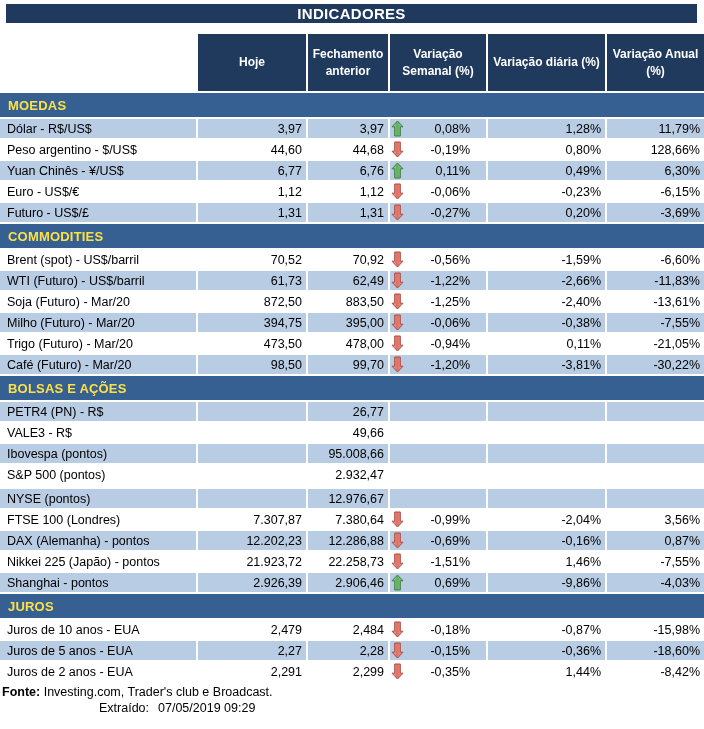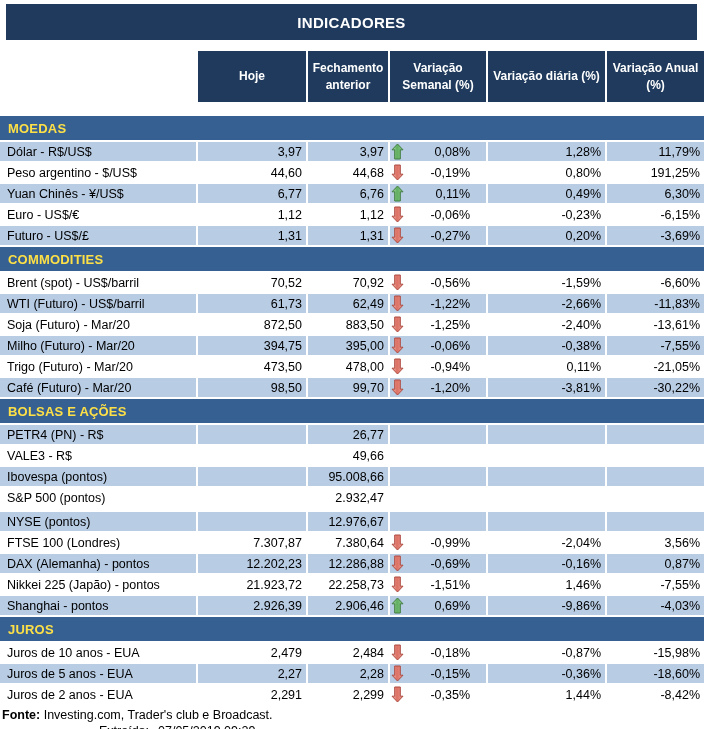--- a/index.html
+++ b/index.html
@@ -7,39 +7,39 @@
     width: 704px; height: 729px;
     background: #ffffff;
     font-family: "Liberation Sans", sans-serif;
     color: #000000;
     overflow: hidden;
   }
   .defs-svg { position: absolute; width: 0; height: 0; }
 
   .title-bar {
     margin: 4px 7px 0 6px;
-    height: 36px;
+    height: 19px;
     background: #1F3A5C;
     color: #ffffff;
     font-weight: bold;
     font-size: 15px;
     letter-spacing: 0.3px;
     display: flex; align-items: center; justify-content: center;
   }
 
   .grid-cols {
     display: grid;
     grid-template-columns: 196px 108px 80px 96px 117px 97px;
     column-gap: 2px;
   }
 
   .header-grid {
     margin-top: 11px;
-    height: 51px;
-    margin-bottom: 14px;
+    height: 57px;
+    margin-bottom: 2px;
   }
   .header-cell {
     background: #1F3A5C;
     color: #ffffff;
     font-weight: bold;
     font-size: 12px;
     line-height: 1.35;
     text-align: center;
     display: flex; align-items: center; justify-content: center;
     padding: 0 3px;
@@ -146,21 +146,21 @@
     <div class="cell var">
       <span class="arrow-slot">
 
         <svg width="13" height="17" viewBox="0 0 13 17">
           <path d="M6.5 16 L12 10.2 H9.3 V1 H3.7 V10.2 H1 Z" fill="url(#gradDown)" stroke="#AD4A40" stroke-width="1"></path>
         </svg>
       </span>
       <span>-0,19%</span>
     </div>
     <div class="cell num">0,80%</div>
-    <div class="cell num">191,25%</div>
+    <div class="cell num">128,66%</div>
   </div>
 
   <div class="grid-cols row shaded">
     <div class="cell label">
       <span>Yuan Chinês - ¥/US$</span>
     </div>
     <div class="cell num">6,77</div>
     <div class="cell num">6,76</div>
     <div class="cell var">
       <span class="arrow-slot">

